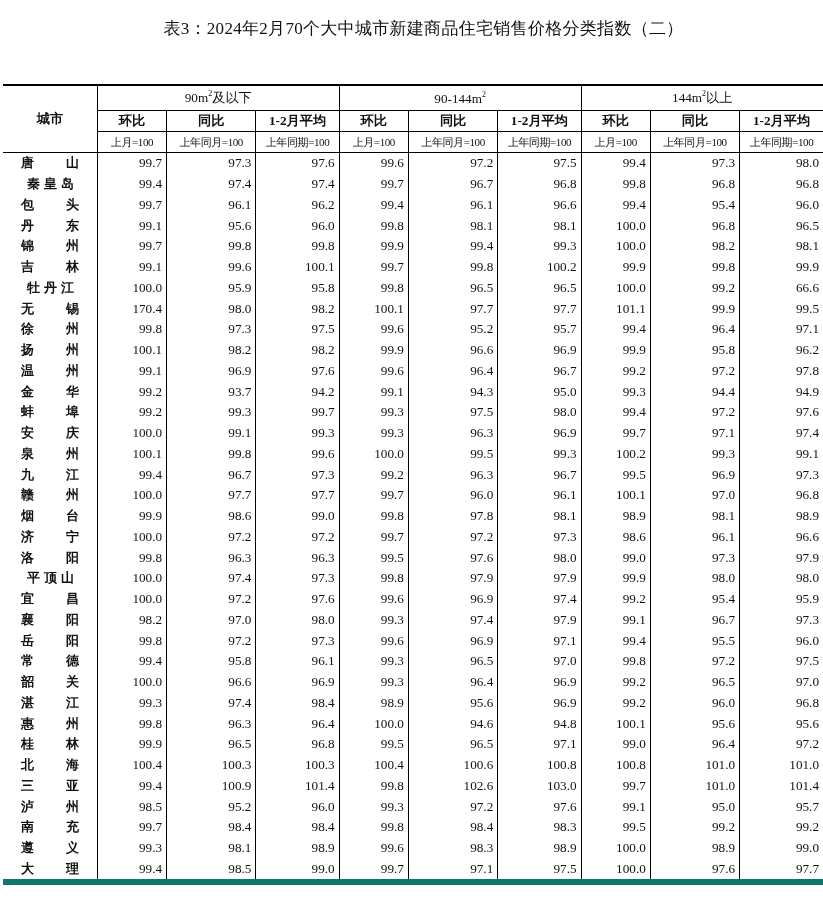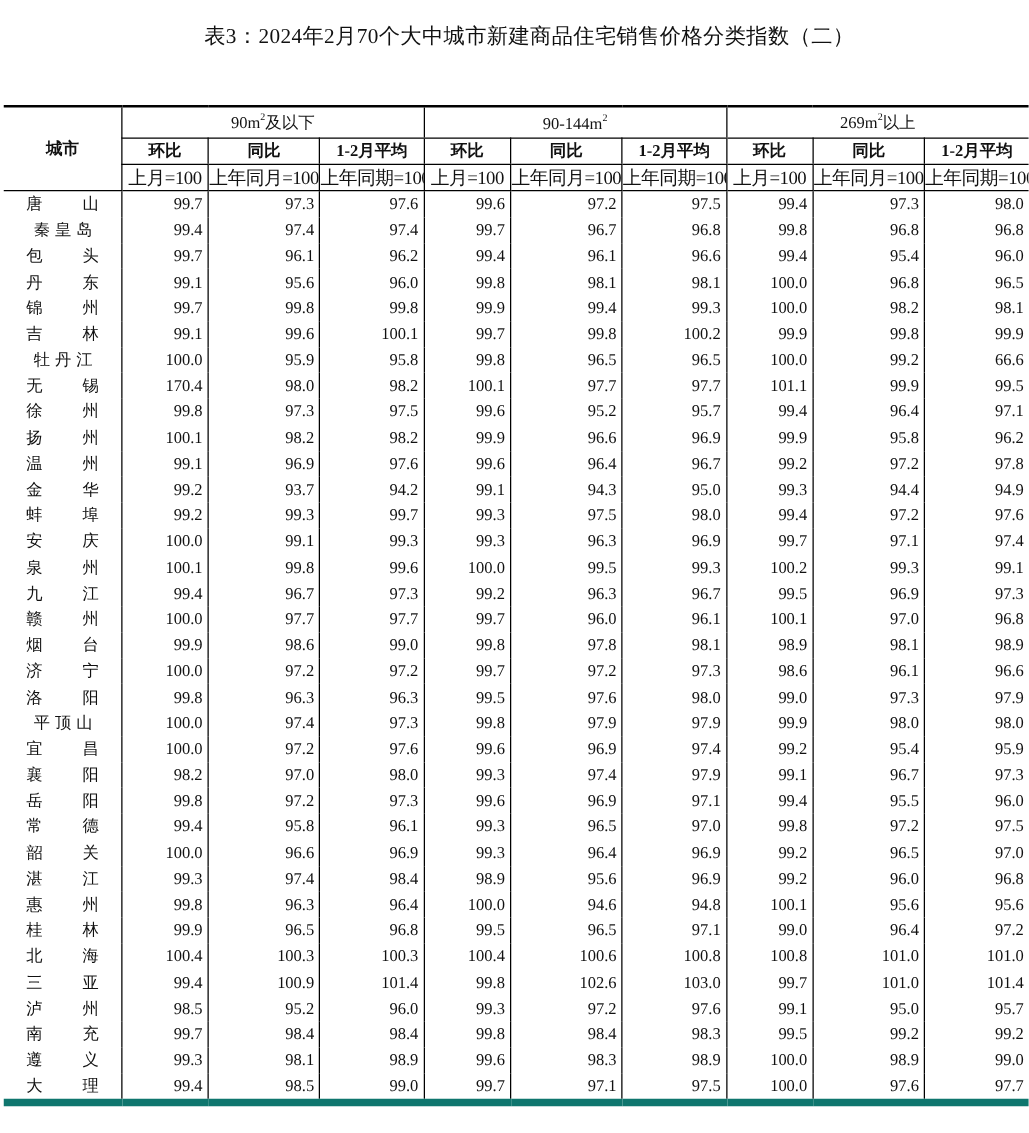--- a/index.html
+++ b/index.html
@@ -10,28 +10,28 @@
   table { position: absolute; top: 84px; left: 3px; width: 820px; border-collapse: collapse;
           table-layout: fixed; font-size: 13.2px; }
   col.c-city { width: 94px; }
   col.c-a { width: 69px; }
   col.c-b { width: 89px; }
   col.c-c { width: 83px; }
   thead tr.r1 th { border-top: 2px solid #000; }
   th { font-weight: normal; text-align: center; padding: 0; white-space: nowrap; overflow: hidden; }
   tr.r1 th { height: 24px; margin-left: 22px; }
   tr.r2 th { height: 20px; font-weight: bold; }
-  tr.r3 th { height: 20px; font-size: 15px; letter-spacing: -0.4px; }
+  tr.r3 th { height: 20px; font-size: 11px; letter-spacing: -0.4px; }
   thead th { border-bottom: 1px solid #000; }
   thead th.city { border-bottom: 1px solid #000; font-weight: bold; }
   .vl { border-left: 1px solid #000; }
   tbody td { height: 20.75px; padding: 0 4px 0 0; text-align: right; white-space: nowrap; }
   tbody td.city { text-align: left; padding: 0 0 0 18px; font-family: "DejaVu Sans", sans-serif; font-size: 13px; }
   tbody tr:last-child td { border-bottom: 6px solid #0f766e; }
-  .city-name { display: inline-block; width: 58px; }
+  .city-name { display: inline-block; width: 58px; font-weight: bold; }
   .city-name.two { text-align-last: justify; text-align: justify; }
   .city-name.three { padding-left: 6px; width: 52px; letter-spacing: 4px; }
   sup { font-size: 8px; vertical-align: 6px; }
 </style>
 </head>
 <body>
 
 <div class="title">表3：2024年2月70个大中城市新建商品住宅销售价格分类指数（二）</div>
 
 <table>
@@ -45,21 +45,21 @@
       <col class="c-c">
     <col class="c-a">
       <col class="c-b">
       <col class="c-c">
   </colgroup>
   <thead>
     <tr class="r1">
       <th class="city" rowspan="3">城市</th>
       <th class="vl" colspan="3"><span>90m</span><sup>2</sup><span>及以下</span></th>
       <th class="vl" colspan="3"><span>90-144m</span><sup>2</sup><span></span></th>
-      <th class="vl" colspan="3"><span>269m</span><sup>2</sup><span>以上</span></th>
+      <th class="vl" colspan="3"><span>144m</span><sup>2</sup><span>以上</span></th>
     </tr>
     <tr class="r2" id="subcol-row">
         <th class="vl">环比</th>
         <th class="vl">同比</th>
         <th class="vl">1-2月平均</th>
         <th class="vl">环比</th>
         <th class="vl">同比</th>
         <th class="vl">1-2月平均</th>
         <th class="vl">环比</th>
         <th class="vl">同比</th>

